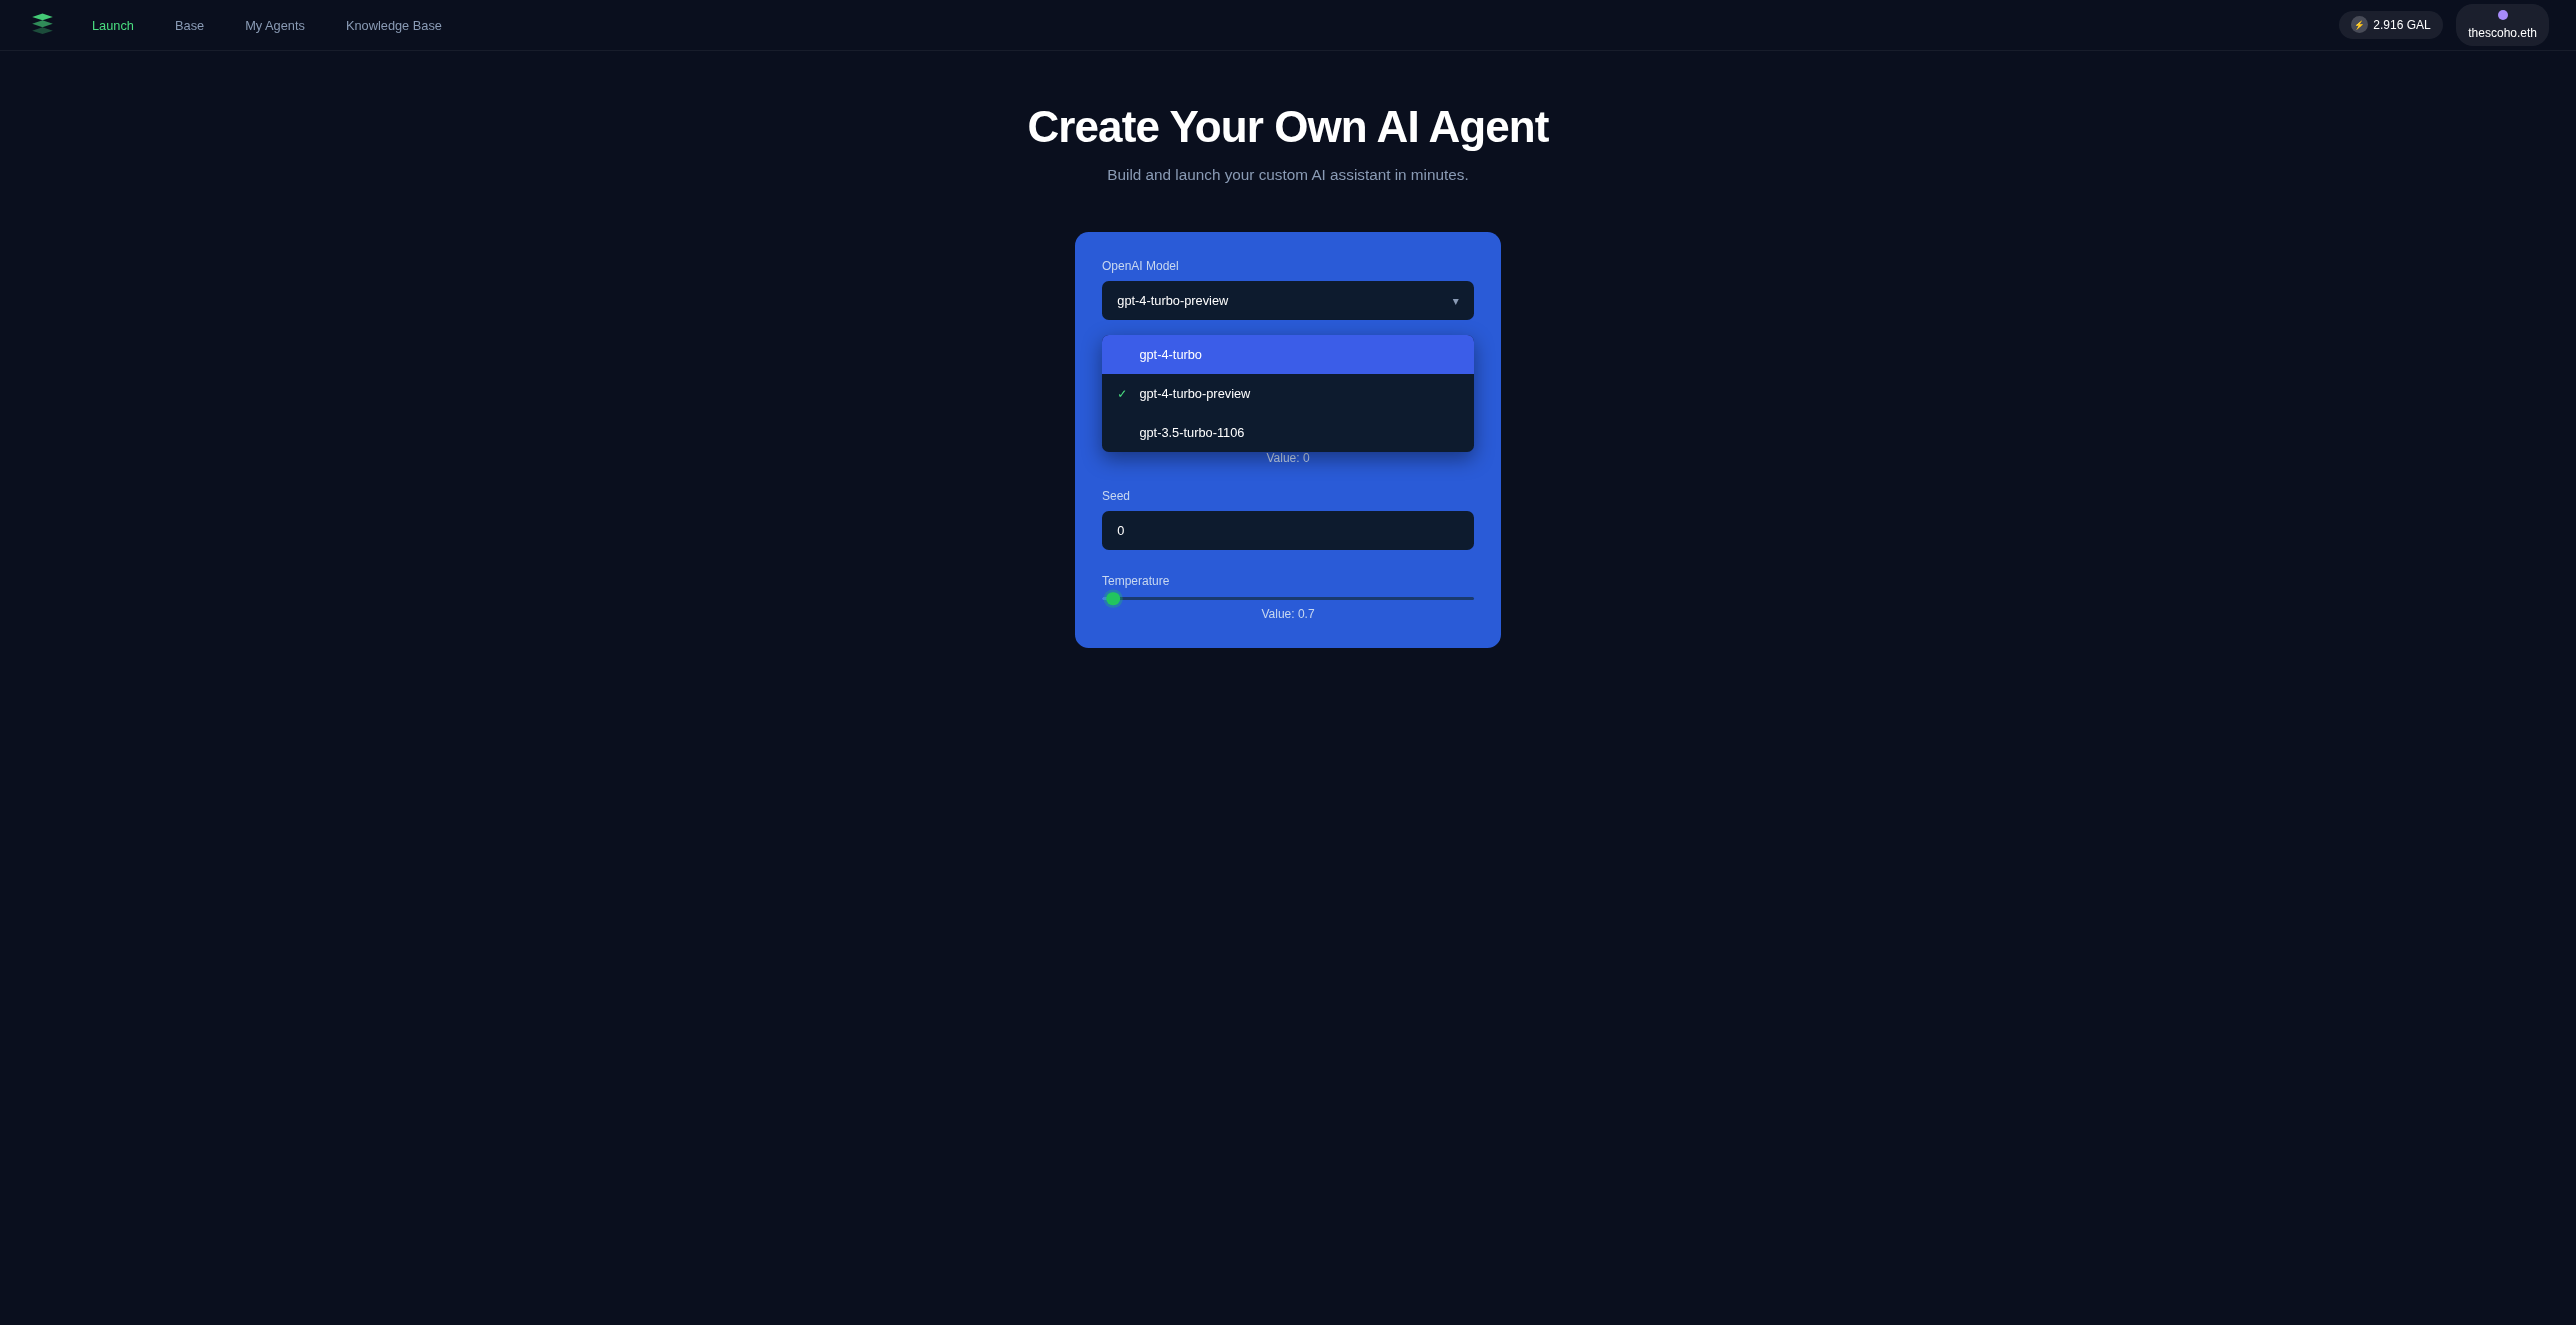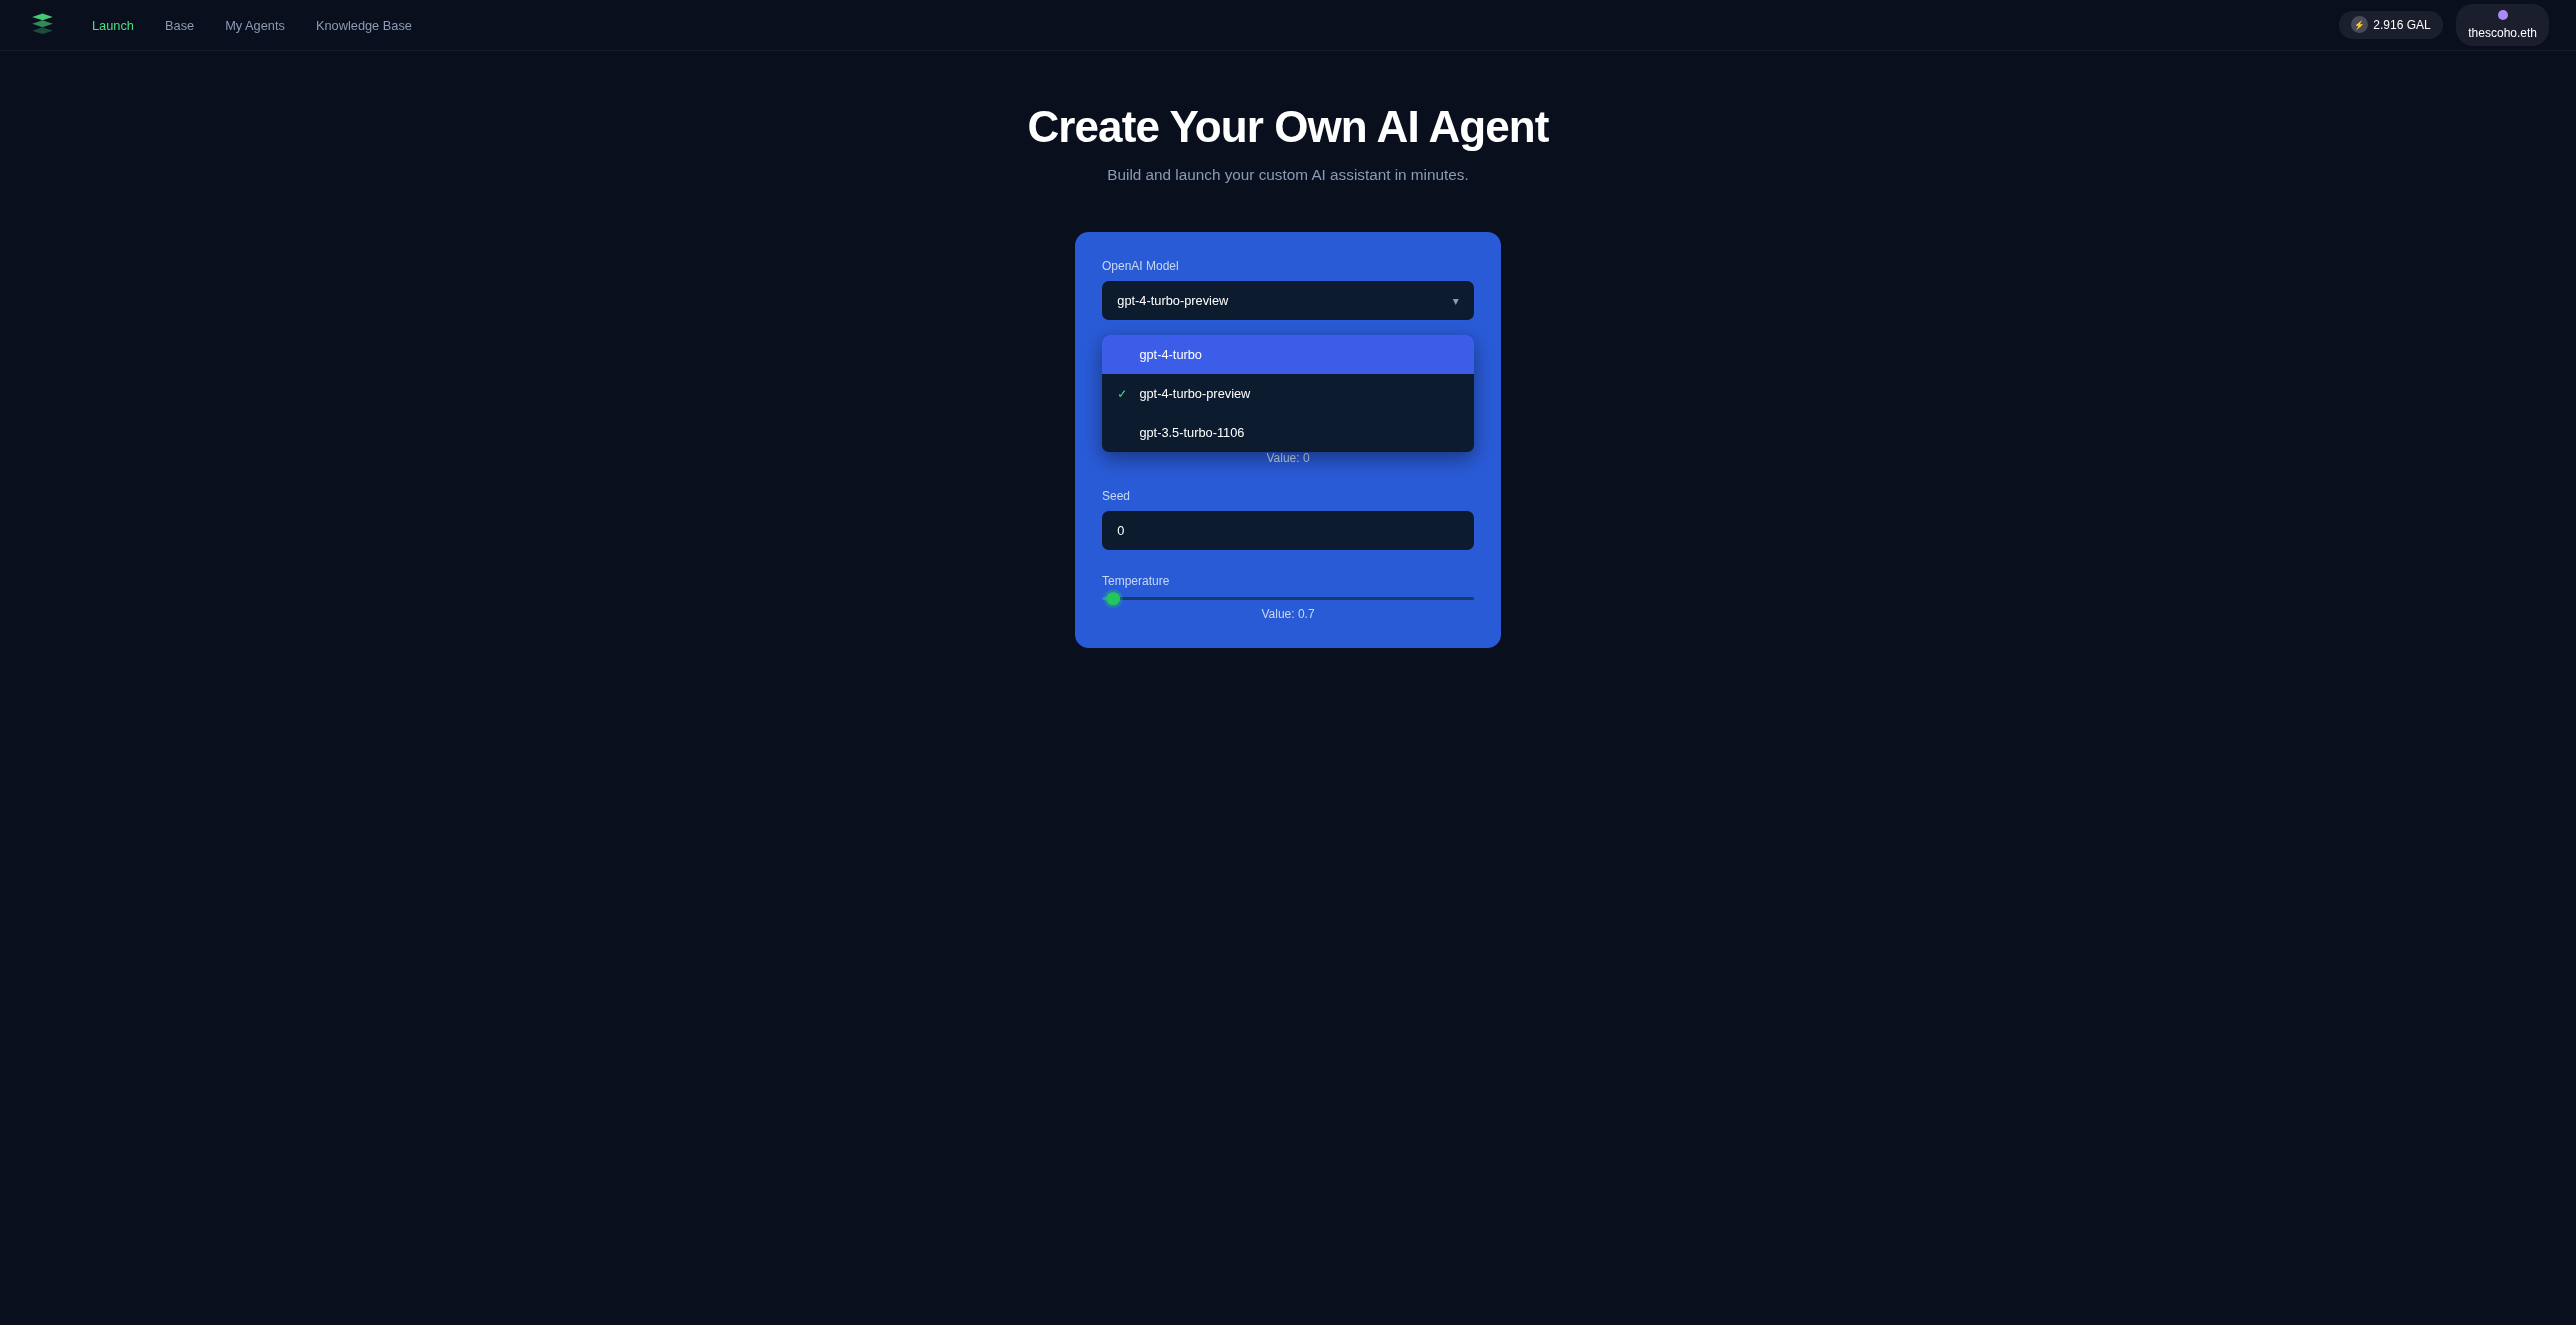--- a/index.html
+++ b/index.html
@@ -27,21 +27,21 @@
       align-items: center;
     }
 
     .nav-logo svg {
       width: 31px;
       height: 31px;
     }
 
     .nav-links {
       display: flex;
-      gap: 31px;
+      gap: 41px;
       align-items: center;
       flex: 1;
     }
 
     .nav-link {
       font-size: 12.8px;
       color: #8a9bb5;
       cursor: pointer;
       text-decoration: none;
     }

